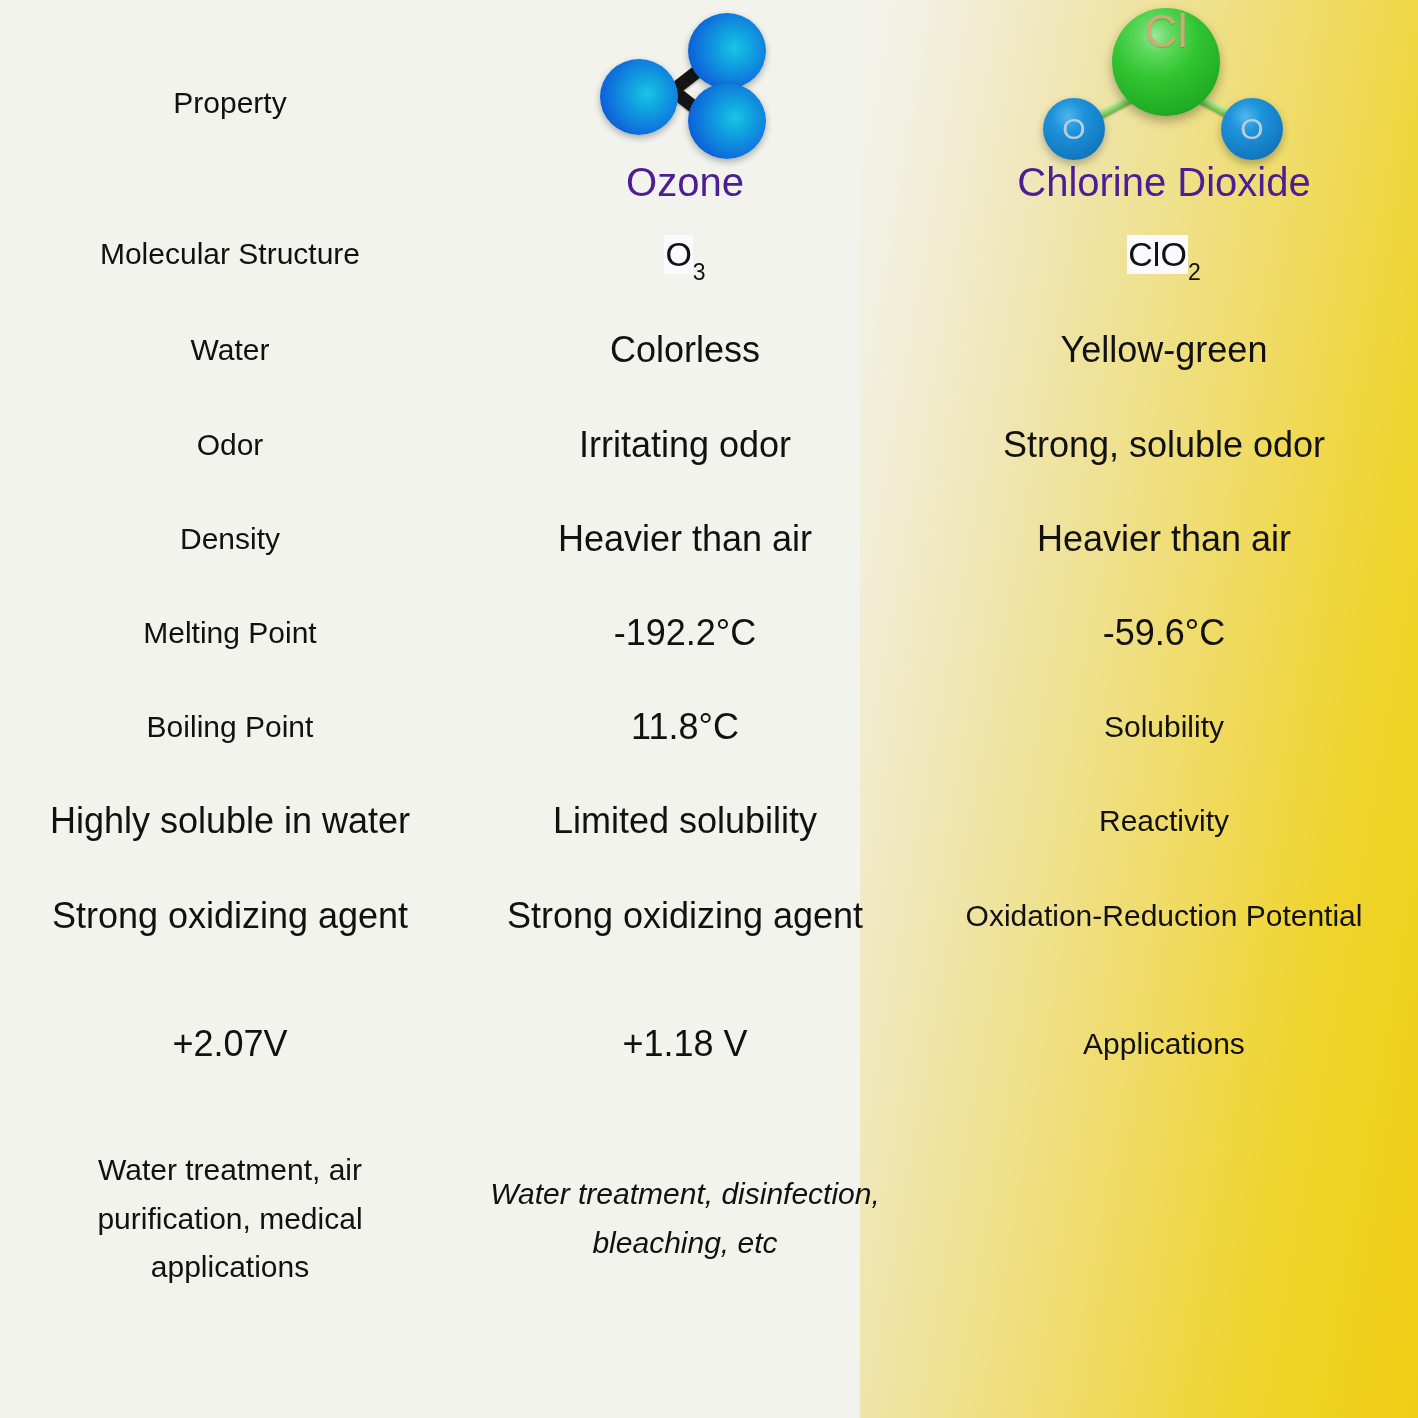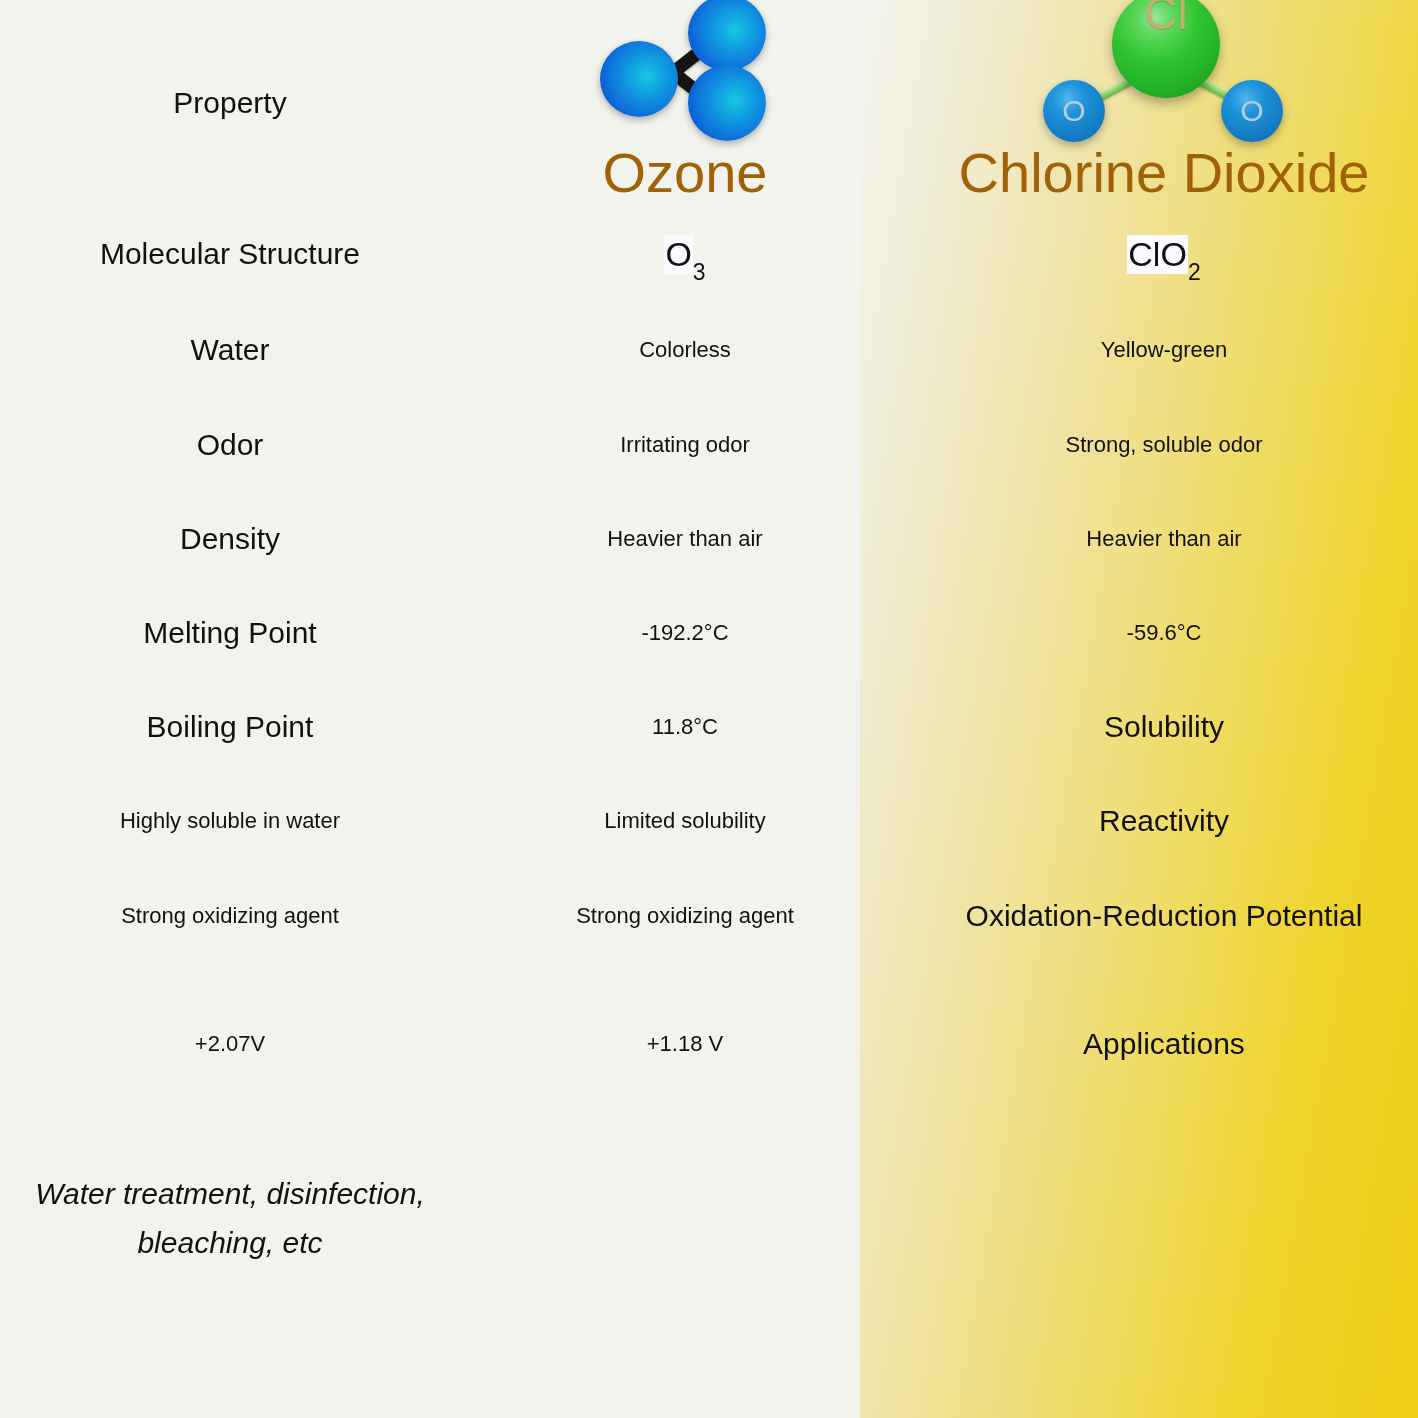--- a/index.html
+++ b/index.html
@@ -51,29 +51,29 @@
       190px;  
   }
 
   .cell {
     display:flex; align-items:center; justify-content:center;
     text-align:center;
     padding:0 8px;
   }
 
   .lbl   { font-size:30px; line-height:1.34; color:#111; }
-  .val   { font-size:22px; line-height:1.34; color:#111; }
+  .val   { font-size:36px; line-height:1.34; color:#111; }
   .val-wide { font-size:30px; line-height:1.62; color:#111; }
 
   
   .hdr {
     flex-direction:column; justify-content:flex-end;
     padding-bottom:2px;
   }
-  .hdr-name { font-size:56px; line-height:1.1; color:#a16207; }
+  .hdr-name { font-size:40px; line-height:1.1; color:#4c1d95; }
 
   
   .mol-wrap {
     position:relative; width:100%; height:140px;
     display:flex; align-items:center; justify-content:center;
     margin-bottom:4px;
   }
 
   
   .o3 { position:relative; width:170px; height:150px; }
@@ -265,16 +265,19 @@
     <span class="val">+2.07V</span>
   </div>
   <div class="cell">
     <span class="val">+1.18 V</span>
   </div>
 
   <div class="cell">
     <span class="lbl">Applications</span>
   </div>
   <div class="cell">
+    <span class="val-wide" style="max-width:360px;">Water treatment, air purification, medical applications</span>
+  </div>
+  <div class="cell">
     <span class="val-wide" style="max-width:480px;font-style:italic;">Water treatment, disinfection, bleaching, etc</span>
   </div>
 
 </div>
 
 </body></html>

